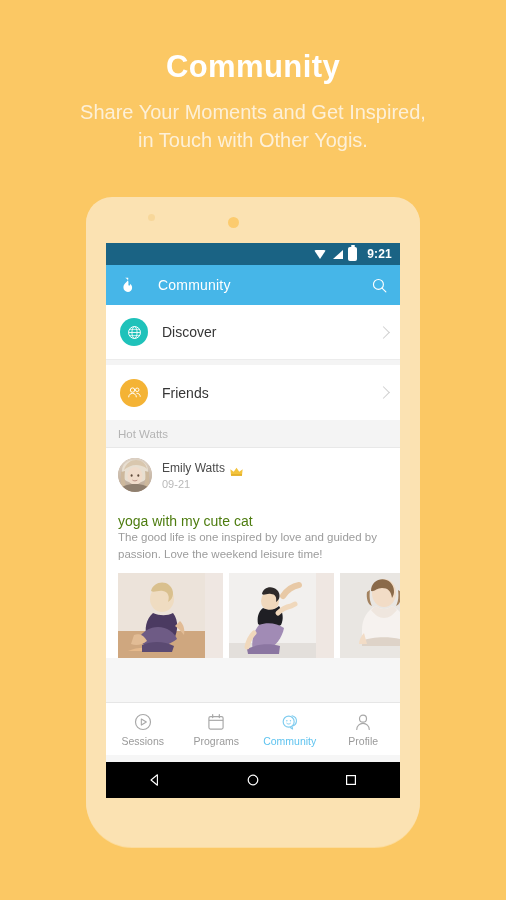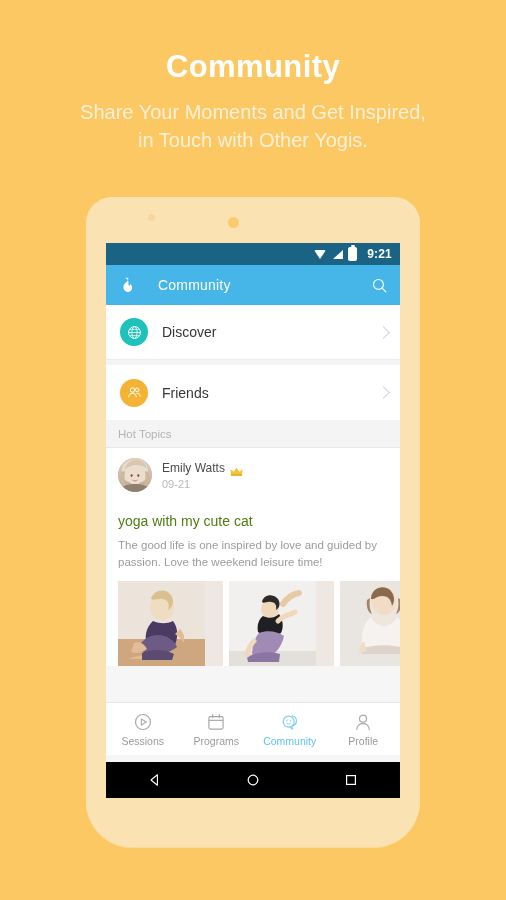--- a/index.html
+++ b/index.html
@@ -286,21 +286,21 @@
     font-size: 11px;
     color: #b9b9b9;
     margin-top: 3px;
   }
   .post-title {
     margin-top: 21px;
     font-size: 14px;
     color: #4d7c0f;
   }
   .post-body {
-    margin-top: 8px;
+    margin-top: 0;
     font-size: 11.5px;
     color: #9c9c9c;
     line-height: 17px;
   }
   .post-photos {
     margin-top: 10px;
     display: flex;
     gap: 6px;
   }
   .photo {
@@ -460,21 +460,21 @@
             <path d="M3.8 18.2c0-3 2.4-4.9 5.4-4.9s5.4 1.9 5.4 4.9" fill="none" stroke="#ffffff" stroke-width="1.4" stroke-linecap="round"></path>
             <circle cx="15.8" cy="8.2" r="2.5" fill="none" stroke="#ffffff" stroke-width="1.3"></circle>
             <path d="M15.3 13.1c2.6-.1 4.8 1.6 4.8 4.4" fill="none" stroke="#ffffff" stroke-width="1.3" stroke-linecap="round"></path>
           </svg>
         </div>
         <div class="menu-label">Friends</div>
         <div class="menu-chevron"></div>
       </div>
 
       <div class="section-head">
-        <div class="section-head-text">Hot Topics</div>
+        <div class="section-head-text">Hot Watts</div>
       </div>
 
       <div class="post">
         <div class="post-head">
           <div class="avatar">
             <svg viewBox="0 0 34 34" width="34" height="34" aria-hidden="true">
               <defs>
                 <clipPath id="avclip">
                     <circle cx="17" cy="17" r="17"></circle>
                   </clipPath>

